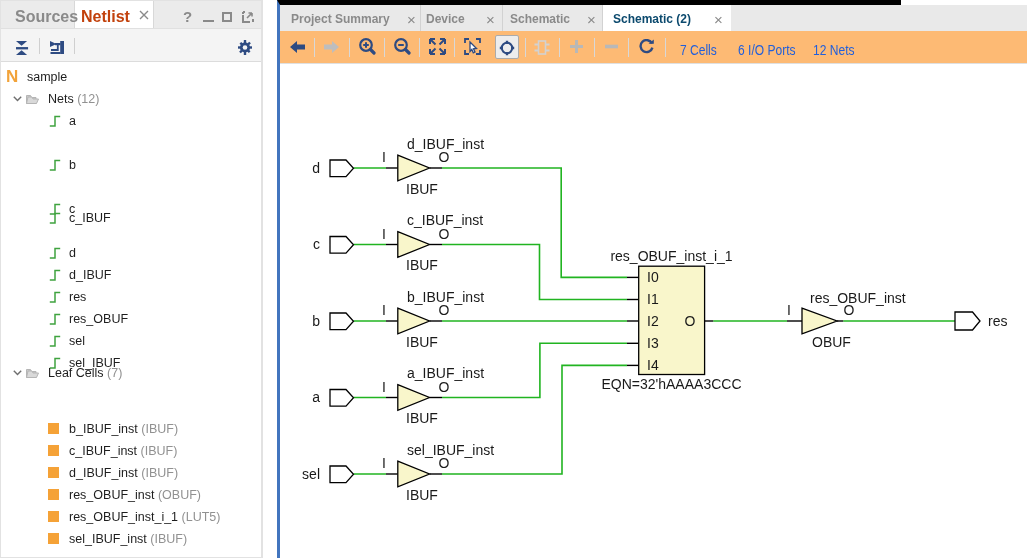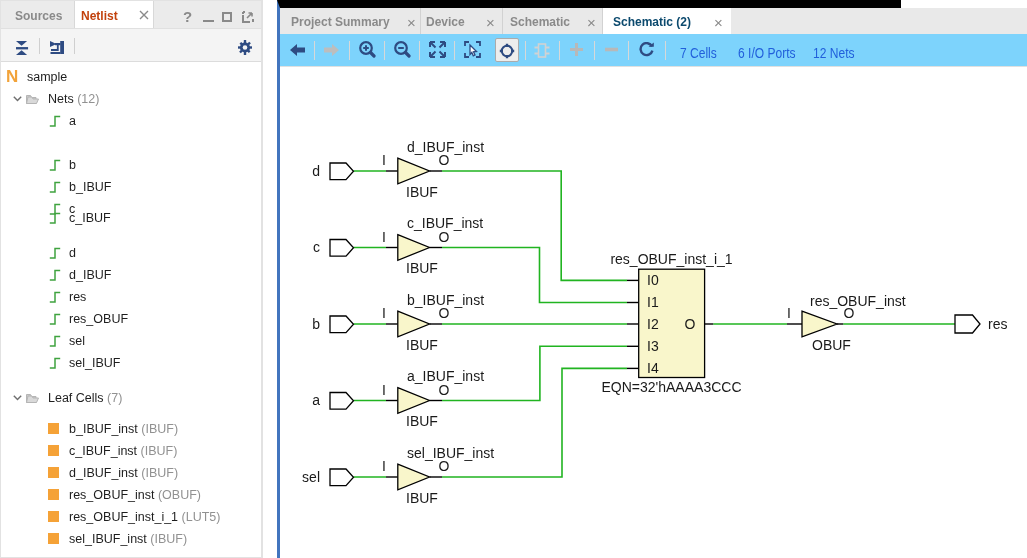--- a/index.html
+++ b/index.html
@@ -2,36 +2,36 @@
 <html><head>
 <meta charset="utf-8">
 <style>
   * { margin:0; padding:0; box-sizing:border-box; }
   html,body { width:1027px; height:558px; background:#fff; font-family:"Liberation Sans",sans-serif; overflow:hidden; position:relative; }
   .abs { position:absolute; }
 
   
   #left { position:absolute; left:0; top:0; width:263px; height:558px; border:1px solid #E2E2E2; border-right:2px solid #E2E2E2; background:#fff; }
   #ltabs { position:absolute; left:0; top:0; width:260px; height:27px; background:#EBEBEB; }
-  #ltabs .tab { position:absolute; top:2px; height:27px; line-height:27px; font-size:12px; font-weight:bold; color:#8A8A8A; }
+  #ltabs .tab { position:absolute; top:2px; height:27px; line-height:27px; font-size:16px; font-weight:bold; color:#8A8A8A; }
   #ltab-active { position:absolute; left:73px; top:0; width:80px; height:27px; background:#fff; border-left:1px solid #D8D8D8; border-right:1px solid #D8D8D8; }
   #lbar { position:absolute; left:0; top:27px; width:260px; height:34px; background:#F4F4F4; border-top:1px solid #E0E0E0; border-bottom:1px solid #DCDCDC; }
   #ltree { position:absolute; left:0; top:62px; width:260px; height:494px; background:#fff; font-size:12.5px; color:#1E1E1E; }
   .trow { position:absolute; left:0; height:22px; line-height:22px; white-space:nowrap; }
   .gry { color:#919191;margin-top:24px; }
   .lsep { position:absolute; top:37px; height:20px; width:1px; background:#CFCFCF; }
 
   
-  #right { position:absolute; left:277px; top:0; width:624px; height:558px; background:#fff; border-left:3px solid #4275BE; border-top:8px solid #000000; }
+  #right { position:absolute; left:277px; top:0; width:624px; height:558px; background:#fff; border-left:3px solid #4275BE; border-top:5px solid #000000; }
   #rtabs { position:absolute; left:0; top:0; width:747px; height:26px; background:#E9E9E9; }
   .rtab { position:absolute; top:0; height:26px; line-height:28px; font-size:12px; font-weight:bold; color:#8A8A8A; white-space:nowrap; }
   .rtabx { position:absolute; top:0; height:26px; line-height:29px; font-size:15px; color:#8A8A8A; font-weight:normal; }
   .rtsep { position:absolute; top:0; height:26px; width:1px; background:#D2D2D2; }
   #rtab-active { position:absolute; left:323px; top:0; width:128px; height:26px; background:#fff; }
-  #rbar { position:absolute; left:0; top:26px; width:747px; height:33px; background:#7dd3fc; border-bottom:1px solid #E0E0E0; }
+  #rbar { position:absolute; left:0; top:26px; width:747px; height:33px; background:#fdba74; border-bottom:1px solid #E0E0E0; }
   .tsep { position:absolute; top:7px; height:19px; width:1px; background:#D8D8D8; }
   .cnt { position:absolute; top:12px; font-size:14px; line-height:14px; color:#215FDB; white-space:nowrap; transform:scaleX(0.86); transform-origin:0 0; }
   #canvas { position:absolute; left:0; top:59px; width:747px; height:495px; background:#fff; }
 </style>
 </head>
 <body>
 
 <div id="left">
 
   <div id="ltabs">
@@ -104,26 +104,20 @@
             <path d="M0.8 11 L6 11 L6 1.5 L11.2 1.5" stroke="#3FA33F" stroke-width="1.5" fill="none"></path>
           </svg></span>
         <span style="position:absolute;left:68px;">a</span>
       </div>
       <div class="trow" style="top:91px; width:260px;">
         <span style="position:absolute;left:48px;top:-1px;"><svg width="12" height="12" viewBox="0 0 12 12" style="vertical-align:middle">
             <path d="M0.8 11 L6 11 L6 1.5 L11.2 1.5" stroke="#3FA33F" stroke-width="1.5" fill="none"></path>
           </svg></span>
         <span style="position:absolute;left:68px;">b</span>
       </div>
-      <div class="trow" style="top:113px; width:260px;">
-        <span style="position:absolute;left:48px;top:-1px;"><svg width="12" height="12" viewBox="0 0 12 12" style="vertical-align:middle">
-            <path d="M0.8 11 L6 11 L6 1.5 L11.2 1.5" stroke="#3FA33F" stroke-width="1.5" fill="none"></path>
-          </svg></span>
-        <span style="position:absolute;left:68px;">b_IBUF</span>
-      </div>
       <div class="trow" style="top:135px; width:260px;">
         <span style="position:absolute;left:48px;top:-1px;"><svg width="12" height="12" viewBox="0 0 12 12" style="vertical-align:middle">
             <path d="M0.8 11 L6 11 L6 1.5 L11.2 1.5" stroke="#3FA33F" stroke-width="1.5" fill="none"></path>
           </svg></span>
         <span style="position:absolute;left:68px;">c</span>
       </div>
       <div class="trow" style="top:144px; width:260px;">
         <span style="position:absolute;left:48px;top:-1px;"><svg width="12" height="12" viewBox="0 0 12 12" style="vertical-align:middle">
             <path d="M0.8 11 L6 11 L6 1.5 L11.2 1.5" stroke="#3FA33F" stroke-width="1.5" fill="none"></path>
           </svg></span>
@@ -158,21 +152,21 @@
             <path d="M0.8 11 L6 11 L6 1.5 L11.2 1.5" stroke="#3FA33F" stroke-width="1.5" fill="none"></path>
           </svg></span>
         <span style="position:absolute;left:68px;">sel</span>
       </div>
       <div class="trow" style="top:289px; width:260px;">
         <span style="position:absolute;left:48px;top:-1px;"><svg width="12" height="12" viewBox="0 0 12 12" style="vertical-align:middle">
             <path d="M0.8 11 L6 11 L6 1.5 L11.2 1.5" stroke="#3FA33F" stroke-width="1.5" fill="none"></path>
           </svg></span>
         <span style="position:absolute;left:68px;">sel_IBUF</span>
       </div>
-      <div class="trow" style="top:324px; width:260px;">
+      <div class="trow" style="top:299px; width:260px;">
         <span style="position:absolute;left:12px;top:-1px;"><svg width="9" height="6" viewBox="0 0 9 6" style="vertical-align:middle">
             <path d="M0.8 0.8 L4.5 4.6 L8.2 0.8" stroke="#6E6E6E" stroke-width="1.4" fill="none"></path>
           </svg></span>
         <span style="position:absolute;left:25px;top:-1px;"><svg width="13" height="11" viewBox="0 0 13 11" style="vertical-align:middle">
             <path d="M0.5 2.5 L0.5 10.5 L10 10.5 L10 4.5 L5.5 4.5 L4.5 2.5 Z" fill="#C9C9C9" stroke="#B5B5B5"></path>
             <path d="M2 4 L6 4 L7 6 L12.5 6 L10.5 10.5 L0.5 10.5 Z" fill="#D9D9D9" stroke="#B5B5B5"></path>
           </svg></span>
         <span style="position:absolute;left:47px;">Leaf Cells <span class="gry">(7)</span></span>
       </div>
       <div class="trow" style="top:355px; width:260px;">

